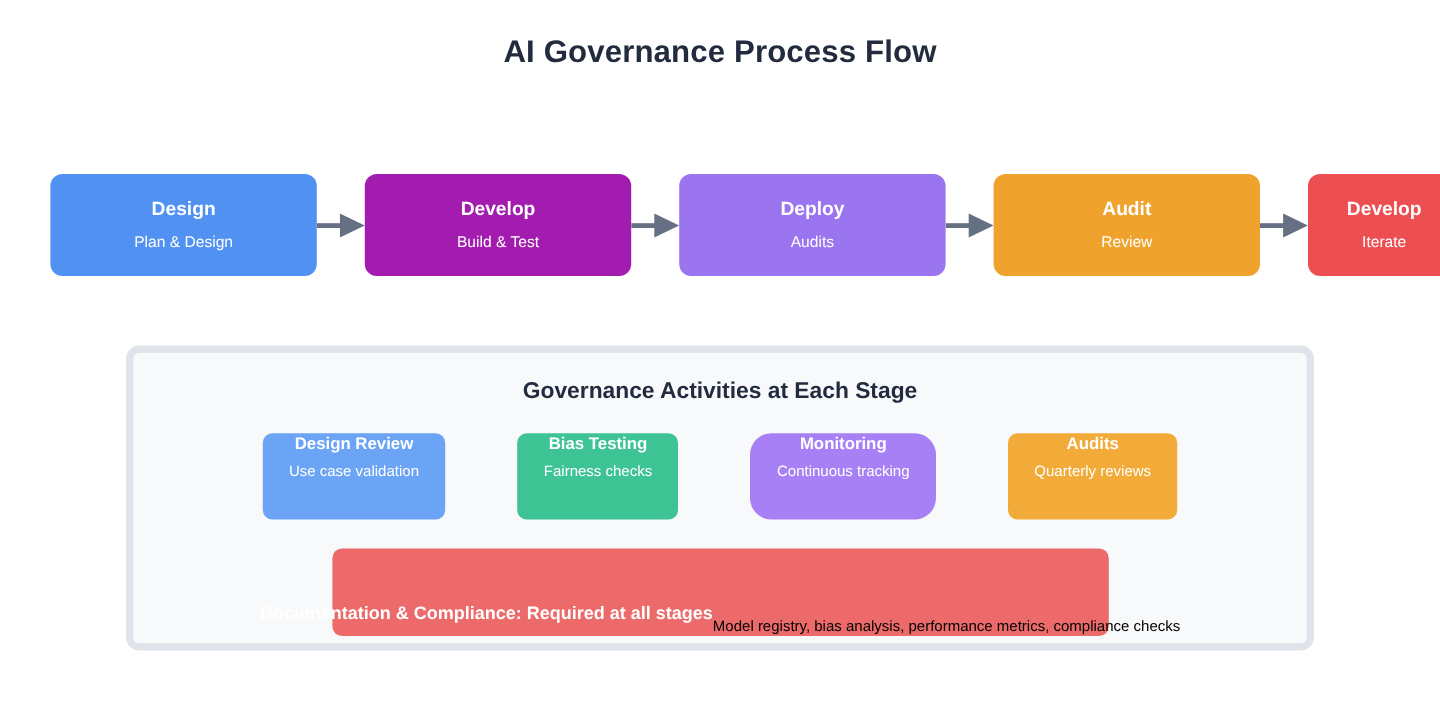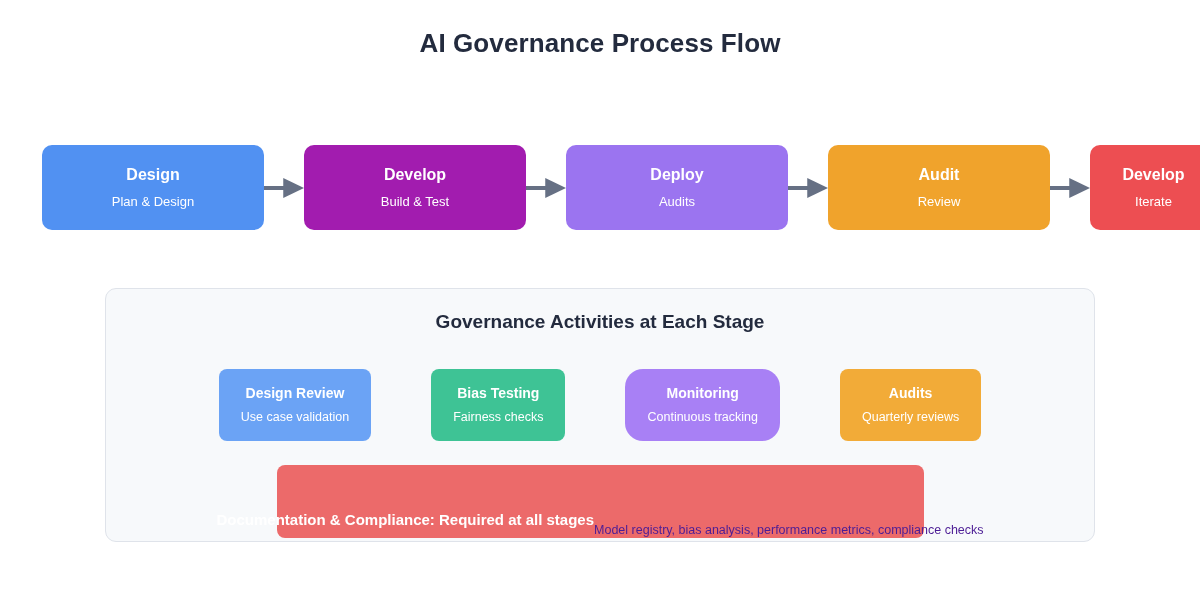--- a/index.html
+++ b/index.html
@@ -81,21 +81,21 @@
 
   
   .panel {
     position: absolute;
     left: 105px;
     top: 288px;
     width: 990px;
     height: 254px;
     box-sizing: border-box;
     background: #f7f9fb;
-    border: 1px solid #0f172a;
+    border: 6px solid #0f172a;
     border-radius: 11px;
   }
   .panel-title {
     text-align: center;
     font-size: 19px;
     font-weight: bold;
     color: #232b3e;
     margin-top: 22px;
   }
   .activities-row {
@@ -105,24 +105,23 @@
     align-items: center;
     justify-content: center;
     gap: 60px;
   }
   .activity-card {
     height: 72px;
     border-radius: 8px;
     display: flex;
     flex-direction: column;
     align-items: center;
-    justify-content: center;
+    justify-content: flex-start;
     box-sizing: border-box;
     padding: 0 22px;
-    margin-top: 13px;
   }
   .activity-title {
     color: #ffffff;
     font-size: 14px;
     font-weight: bold;
     line-height: 1.2;
     margin-bottom: 8px;
     white-space: nowrap;
   }
   .activity-sub {
@@ -143,21 +142,21 @@
   }
   .banner-title {
     color: #ffffff;
     font-size: 15px;
     font-weight: bold;
     line-height: 1.2;
     margin-bottom: 9px;
     white-space: nowrap;
   }
   .banner-sub {
-    color: #4c1d95;
+    color: #000000;
     font-size: 12.5px;
     line-height: 1.2;
     white-space: nowrap;
   }
 </style>
 </head>
 <body>
 
 <div class="page-title">AI Governance Process Flow</div>
 

